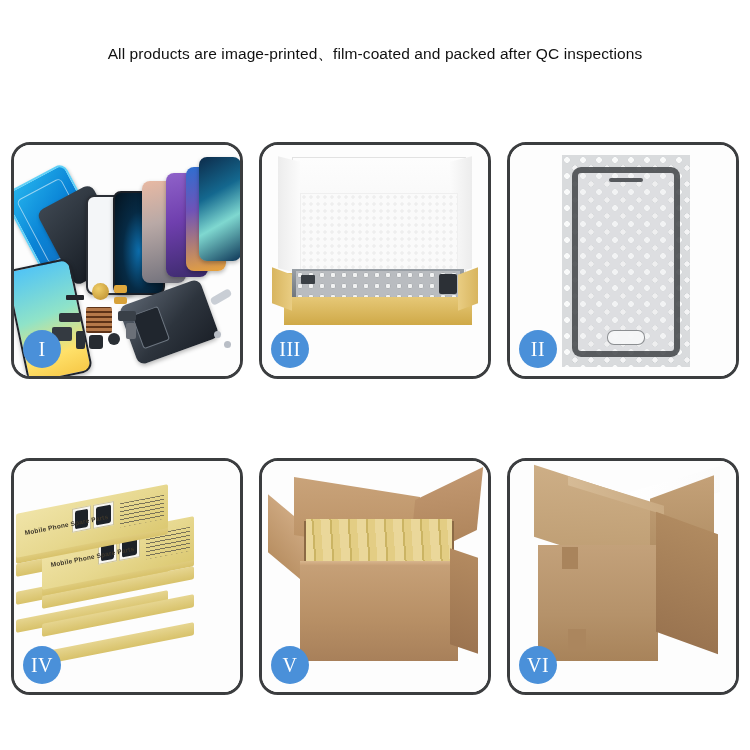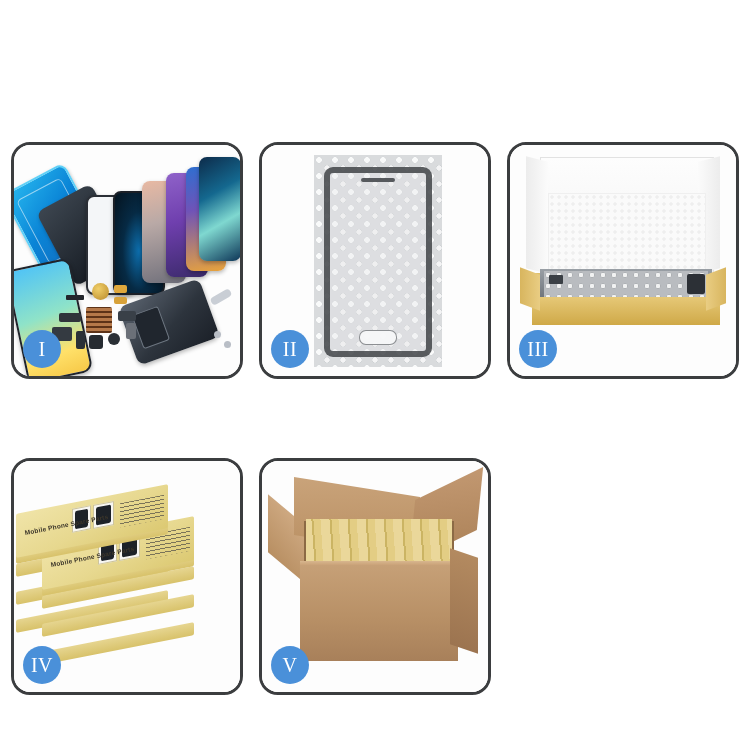--- a/index.html
+++ b/index.html
@@ -284,20 +284,21 @@
   .s-sheen{position:absolute;left:120px;top:18px;width:90px;height:26px;
     background:linear-gradient(120deg,rgba(255,255,255,.9),rgba(240,240,240,.2));
     transform:skewY(-16deg);}
 </style>
 </head>
 <body>
 
 <div class="page">
 
   <div class="header">
+    <p class="subtitle">All products are image-printed、film-coated and packed after QC inspections</p>
   </div>
 
   <div class="grid">
 
     <div class="panel p1">
       <div class="photo">
         <div class="ph ph-a"></div>
         <div class="ph ph-b"></div>
         <div class="ph ph-c"></div>
         <div class="ph ph-d"></div>
@@ -320,48 +321,48 @@
         <div class="part pt11"></div>
         <div class="part pt12"></div>
         <div class="part pt13"></div>
         <div class="part pt14"></div>
         <div class="part pt15"></div>
         <div class="part pt16"></div>
       </div>
       <div class="badge">I</div>
     </div>
 
-    <div class="panel p2">
-      <div class="photo">
-        <div class="bw">
-          <div class="bw-screen">
-            <div class="bw-ear"></div>
-            <div class="bw-home"></div>
-          </div>
-        </div>
-      </div>
-      <div class="badge">II</div>
-    </div>
-
     <div class="panel p3">
       <div class="photo">
         <div class="k-lid"></div>
         <div class="k-lid-l"></div>
         <div class="k-lid-r"></div>
         <div class="foam"></div>
         <div class="k-body"></div>
         <div class="k-inner"></div>
         <div class="k-item"></div>
         <div class="k-front"></div>
         <div class="k-flapL"></div>
         <div class="k-flapR"></div>
       </div>
       <div class="badge">III</div>
     </div>
 
+    <div class="panel p2">
+      <div class="photo">
+        <div class="bw">
+          <div class="bw-screen">
+            <div class="bw-ear"></div>
+            <div class="bw-home"></div>
+          </div>
+        </div>
+      </div>
+      <div class="badge">II</div>
+    </div>
+
     <div class="panel p4">
       <div class="photo">
         <div class="stack">
           <div class="sbox sb-side row3"></div>
           <div class="sbox sb-side row2"></div>
           <div class="sbox sb-side row1"></div>
           <div class="sbox sb-side row6"></div>
           <div class="sbox sb-side row5"></div>
           <div class="sbox sb-side row4"></div>
 
@@ -399,15 +400,28 @@
         <div class="c-flapRt"></div>
         <div class="c-inner"></div>
         <div class="c-fill"></div>
         <div class="c-lip"></div>
         <div class="c-body"></div>
         <div class="c-rside"></div>
       </div>
       <div class="badge">V</div>
     </div>
 
+    <div class="panel p6">
+      <div class="photo">
+        <div class="s-sheen"></div>
+        <div class="s-top"></div>
+        <div class="s-topR"></div>
+        <div class="s-seam"></div>
+        <div class="s-front"></div>
+        <div class="s-side"></div>
+        <div class="s-tape1"></div>
+        <div class="s-tape2"></div>
+      </div>
+      <div class="badge">VI</div>
+    </div>
 
   </div>
 </div>
 
 </body></html>

